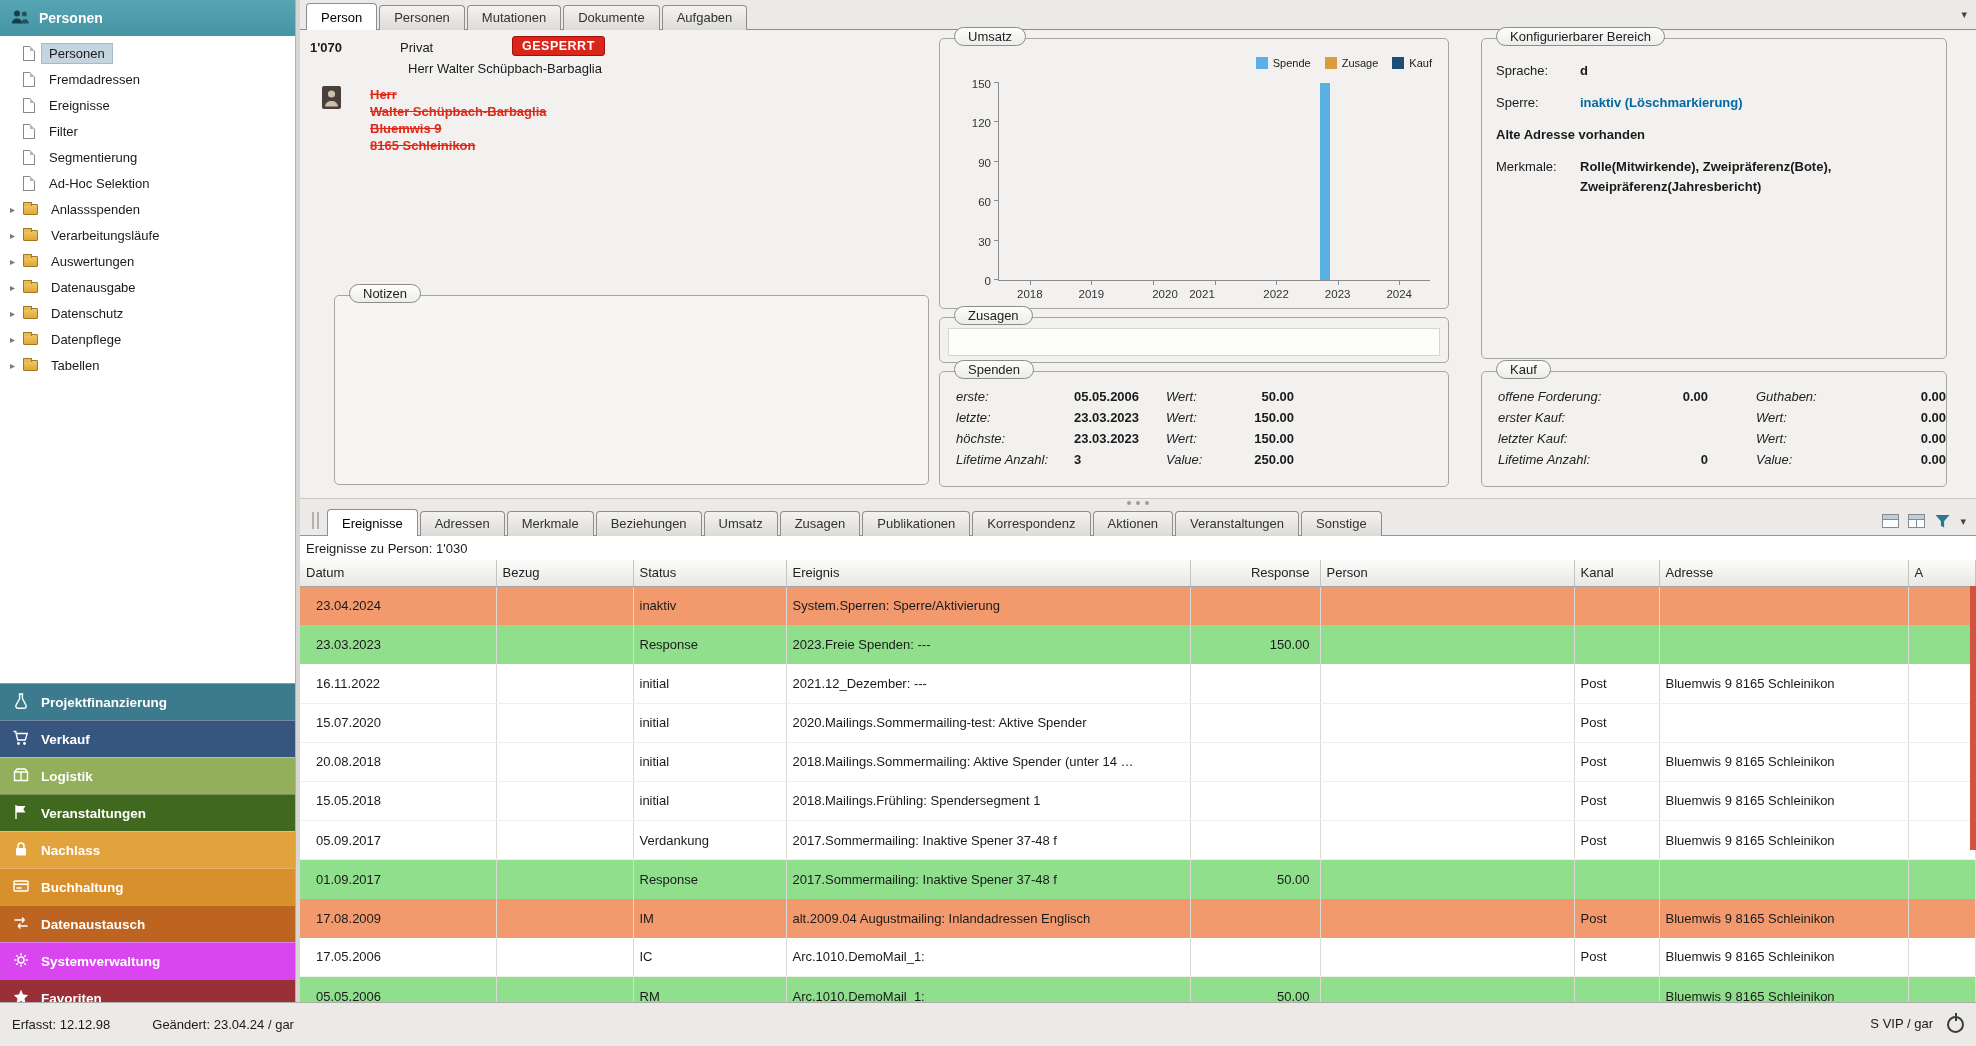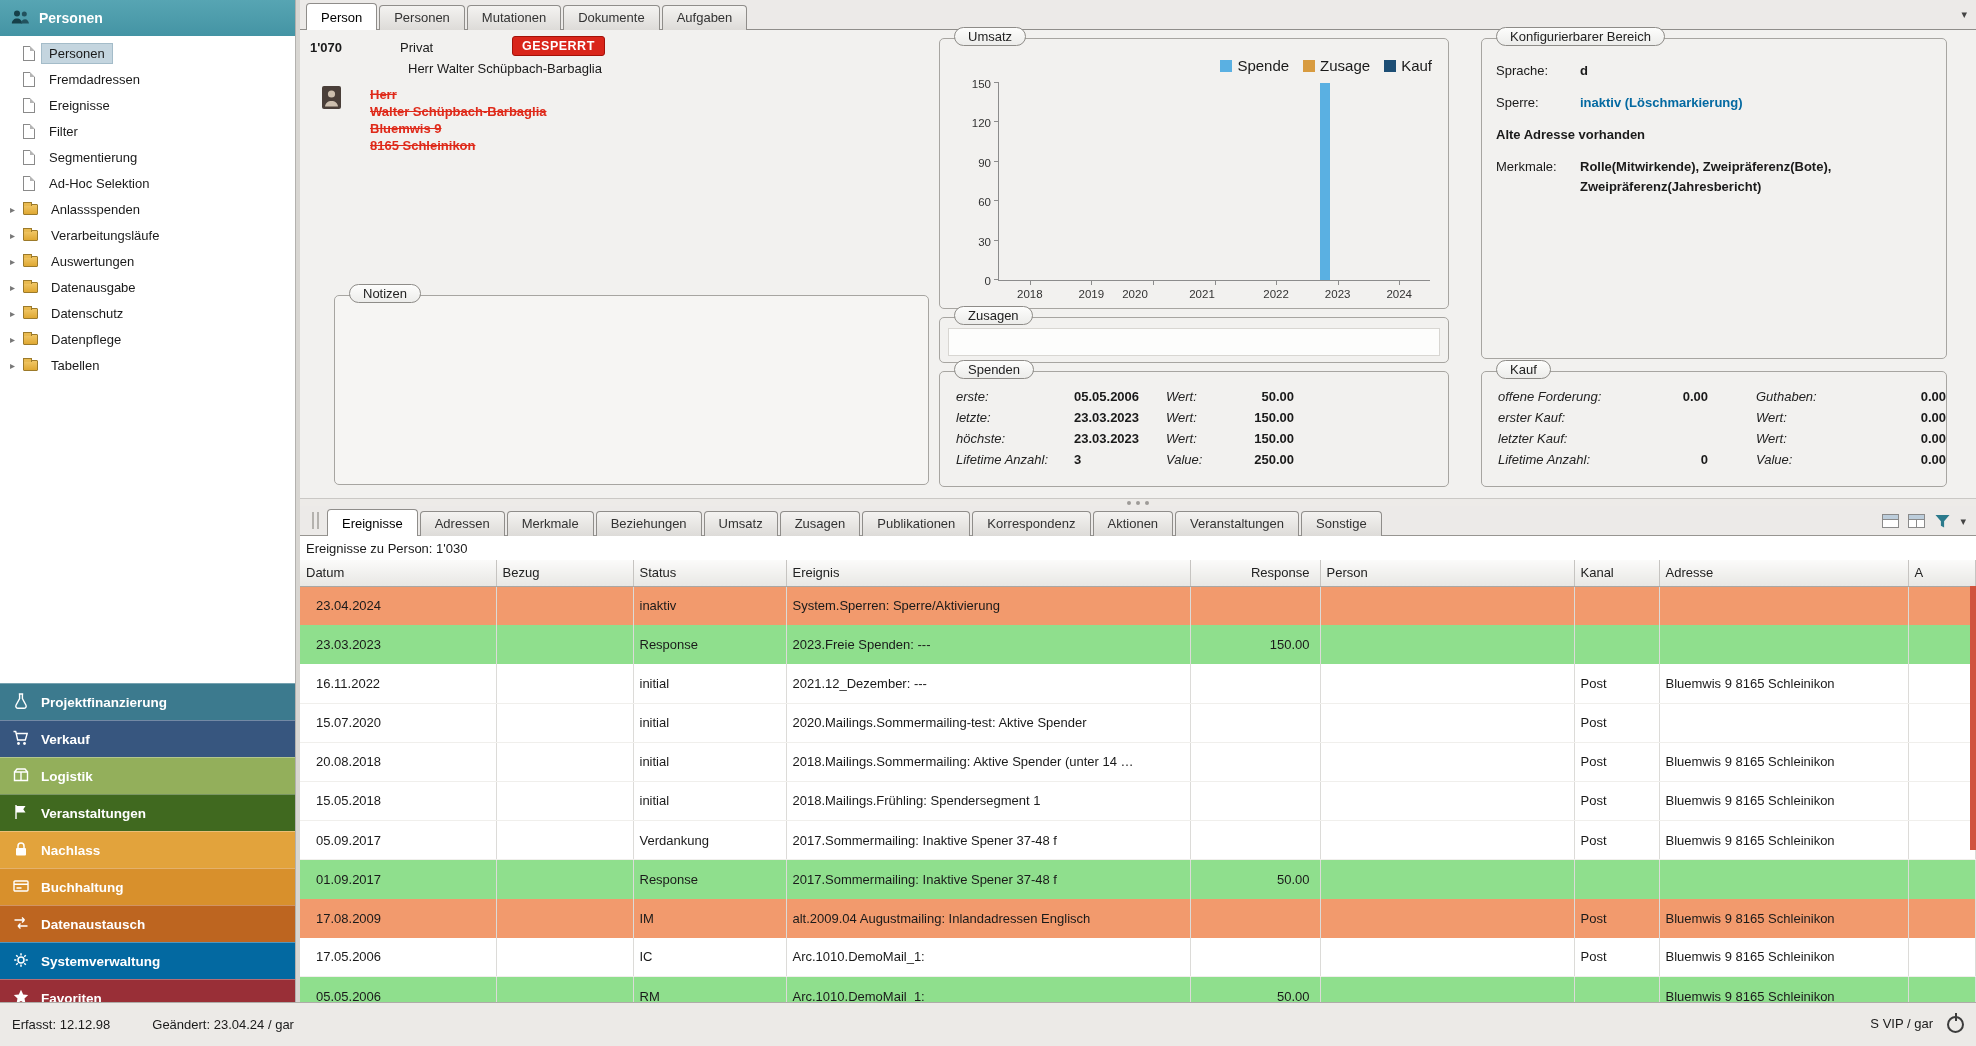--- a/index.html
+++ b/index.html
@@ -70,21 +70,21 @@
   .kv-v{font-weight:bold;}
   .fs-kauf .kv-v{text-align:right;padding-right:8px;}
   .kv-n{font-weight:bold;text-align:right;}
 
   .cfg-body{padding:22px 14px 0 14px;}
   .cfg-row{display:flex;margin-bottom:12px;line-height:20px;}
   .cfg-l{flex:0 0 84px;}
   .cfg-v{font-weight:bold;}
 
   
-  .legend{position:absolute;top:18px;right:16px;display:flex;gap:14px;align-items:center;font-size:15px;}
+  .legend{position:absolute;top:18px;right:16px;display:flex;gap:14px;align-items:center;font-size:11px;}
   .legend-item{display:flex;align-items:center;gap:5px;}
   .swatch{width:12px;height:12px;display:inline-block;}
   .chart-plot{position:absolute;left:58px;top:44px;width:432px;height:198px;
     border-left:1px solid #8c8c8c;border-bottom:1px solid #8c8c8c;}
   .ytick{position:absolute;left:-48px;width:40px;text-align:right;font-size:11.5px;color:#333;}
   .ymark{position:absolute;left:-5px;width:5px;height:1px;background:#8c8c8c;}
   .xlab{position:absolute;bottom:-20px;width:44px;text-align:center;font-size:11.5px;color:#333;}
   .xmark{position:absolute;bottom:-5px;width:1px;height:5px;background:#8c8c8c;}
   .bar{position:absolute;bottom:0;}
 
@@ -271,21 +271,21 @@
               <path d="M2 7.2h14M4.5 11h5" stroke="#fff" stroke-width="1.4"></path>
             </svg></span>
         <span>Buchhaltung</span>
       </div>
       <div class="module" style="background: rgb(189, 101, 32);">
         <span><svg width="18" height="18" viewBox="0 0 18 18">
               <path d="M2.5 6h10m0 0L10 3.5M12.5 6 10 8.5M15.5 12H6m0 0 2.5-2.5M6 12l2.5 2.5" fill="none" stroke="#fff" stroke-width="1.4"></path>
             </svg></span>
         <span>Datenaustausch</span>
       </div>
-      <div class="module" style="background: #0369a1;">
+      <div class="module" style="background: #d946ef;">
         <span><svg width="18" height="18" viewBox="0 0 18 18">
               <circle cx="9" cy="9" r="3" fill="none" stroke="#fff" stroke-width="1.5"></circle>
               <path d="M9 2.2v2.2M9 13.6v2.2M2.2 9h2.2M13.6 9h2.2M4.2 4.2l1.6 1.6M12.2 12.2l1.6 1.6M13.8 4.2l-1.6 1.6M5.8 12.2l-1.6 1.6" stroke="#fff" stroke-width="1.5"></path>
             </svg></span>
         <span>Systemverwaltung</span>
       </div>
       <div class="module" style="background: rgb(153, 47, 55);">
         <span><svg width="18" height="18" viewBox="0 0 18 18">
               <path d="M9 1.8l2.2 4.6 5 .6-3.7 3.4 1 5-4.5-2.5L4.5 15.4l1-5L1.8 7l5-.6z" fill="#fff"></path>
             </svg></span>
@@ -372,21 +372,21 @@
             <div class="ytick" style="bottom: 111.2px;">90</div>
             <div class="ymark" style="bottom: 118.2px;"></div>
             <div class="ytick" style="bottom: 150.6px;">120</div>
             <div class="ymark" style="bottom: 157.6px;"></div>
             <div class="ytick" style="bottom: 190px;">150</div>
             <div class="ymark" style="bottom: 197px;"></div>
             <div class="xlab" style="left: 8.78571px;">2018</div>
             <div class="xmark" style="left: 30.7857px;"></div>
             <div class="xlab" style="left: 70.3571px;">2019</div>
             <div class="xmark" style="left: 92.3571px;"></div>
-            <div class="xlab" style="left: 114px;">2020</div>
+            <div class="xlab" style="left: 144px;">2020</div>
             <div class="xmark" style="left: 153.929px;"></div>
             <div class="xlab" style="left: 181px;">2021</div>
             <div class="xmark" style="left: 215.5px;"></div>
             <div class="xlab" style="left: 255.071px;">2022</div>
             <div class="xmark" style="left: 277.071px;"></div>
             <div class="xlab" style="left: 316.643px;">2023</div>
             <div class="xmark" style="left: 338.643px;"></div>
             <div class="xlab" style="left: 378.214px;">2024</div>
             <div class="xmark" style="left: 400.214px;"></div>
             <div class="bar" style="left: 320.643px; width: 10px; height: 197px; background: rgb(90, 176, 226);"></div>

